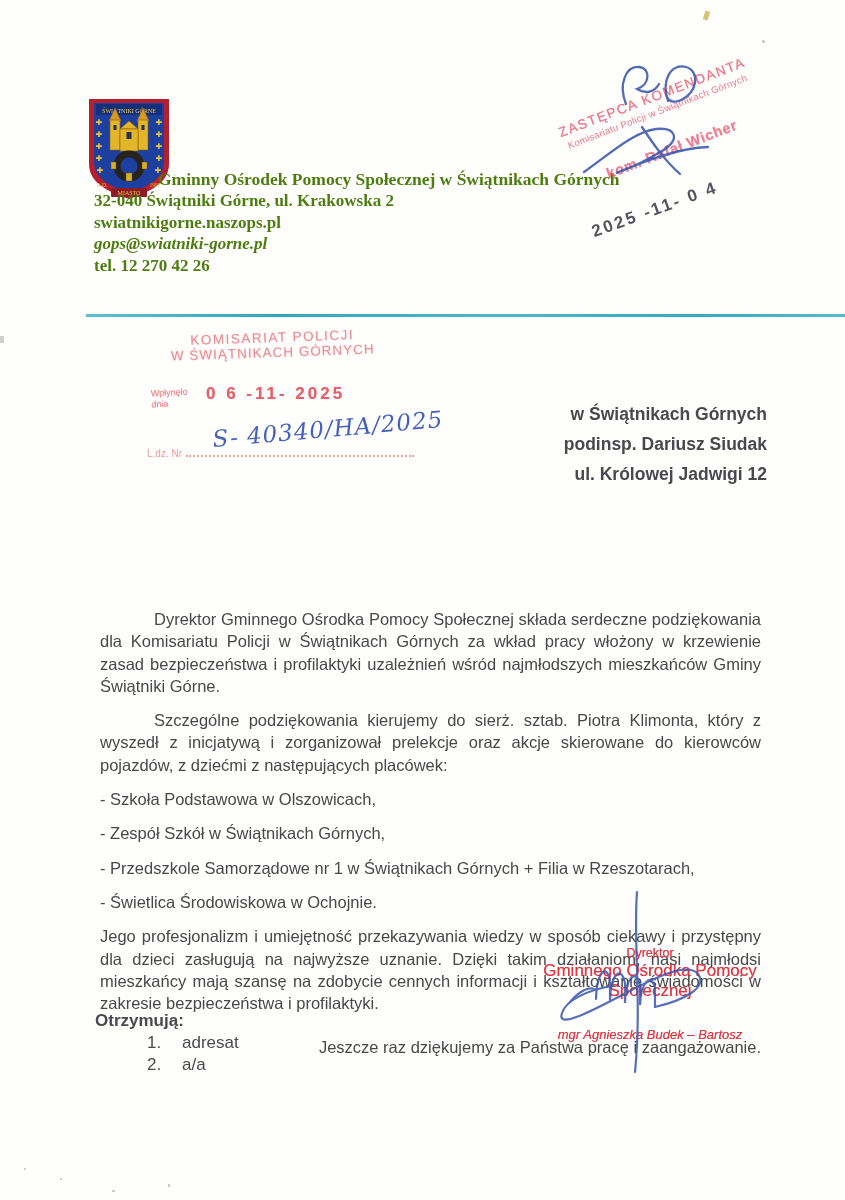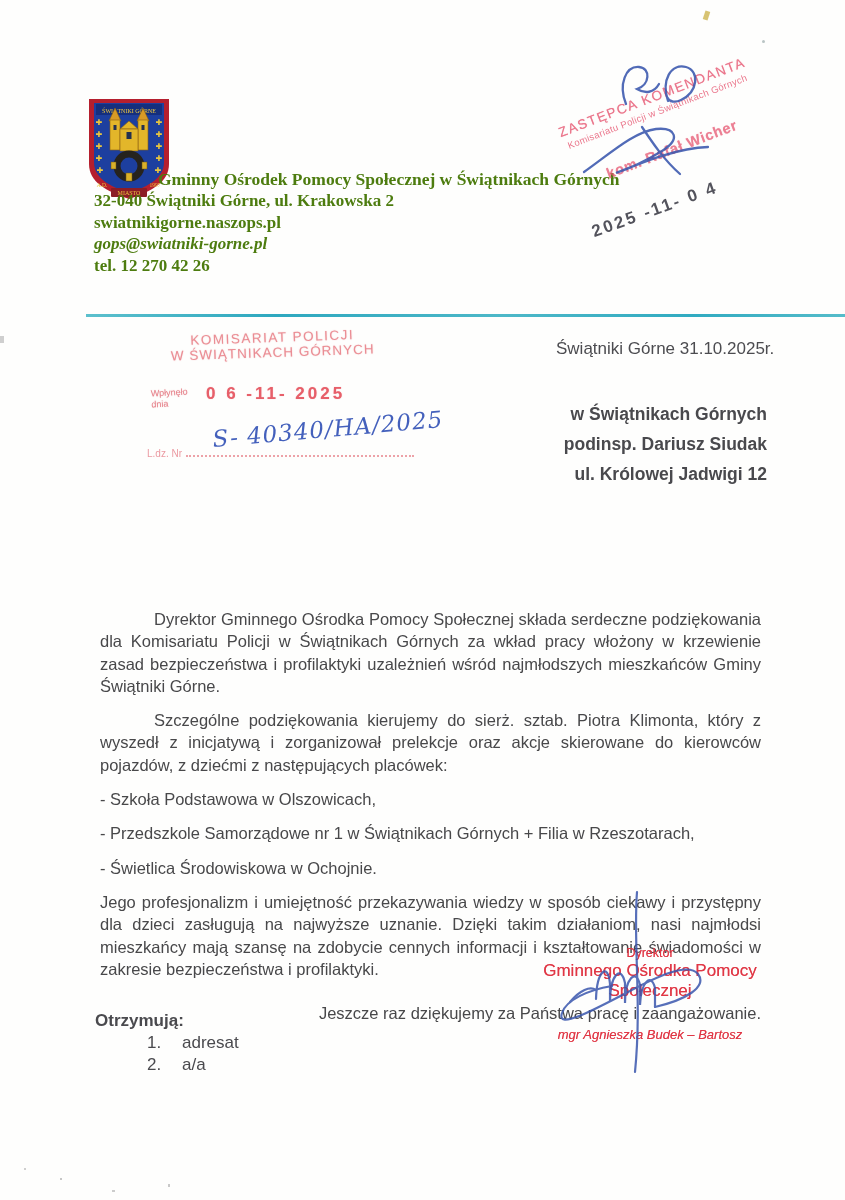--- a/index.html
+++ b/index.html
@@ -143,31 +143,31 @@
 
   <div class="rcpt">
     <div class="rcpt-l1">KOMISARIAT POLICJI</div>
     <div class="rcpt-l2">W ŚWIĄTNIKACH GÓRNYCH</div>
   </div>
   <div class="rcpt-recv">Wpłynęło dnia</div>
   <div class="rcpt-date">0 6 -11- 2025</div>
   <div class="rcpt-ref"><span>L.dz. Nr</span><span class="rcpt-dots"></span></div>
   <div class="rcpt-num">S- 40340/HA/2025</div>
 
-  <div class="dateline">Świątniki Górne 31.10.2025r.</div>
   <div class="addressee">
     <div>w Świątnikach Górnych</div>
     <div>podinsp. Dariusz Siudak</div>
     <div>ul. Królowej Jadwigi 12</div>
   </div>
 
   <div class="body-text">
     <p class="ind">Dyrektor Gminnego Ośrodka Pomocy Społecznej składa serdeczne podziękowania dla Komisariatu Policji w Świątnikach Górnych za wkład pracy włożony w krzewienie zasad bezpieczeństwa i profilaktyki uzależnień wśród najmłodszych mieszkańców Gminy Świątniki Górne.</p>
     <p class="ind">Szczególne podziękowania kierujemy do sierż. sztab. Piotra Klimonta, który z wyszedł z inicjatywą i zorganizował prelekcje oraz akcje skierowane do kierowców pojazdów, z dziećmi z następujących placówek:</p>
     <p>- Szkoła Podstawowa w Olszowicach,</p>
+    <p>- Zespół Szkół w Świątnikach Górnych,</p>
     <p>- Przedszkole Samorządowe nr 1 w Świątnikach Górnych + Filia w Rzeszotarach,</p>
     <p>- Świetlica Środowiskowa w Ochojnie.</p>
     <p>Jego profesjonalizm i umiejętność przekazywania wiedzy w sposób ciekawy i przystępny dla dzieci zasługują na najwyższe uznanie. Dzięki takim działaniom, nasi najmłodsi mieszkańcy mają szansę na zdobycie cennych informacji i kształtowanie świadomości w zakresie bezpieczeństwa i profilaktyki.</p>
     <p class="sp-top">Jeszcze raz dziękujemy za Państwa pracę i zaangażowanie.</p>
   </div>
 
   <div class="dir-stamp">
     <div class="dir-title">Dyrektor</div>
     <div class="dir-org">Gminnego Ośrodka Pomocy Społecznej</div>
     <div class="dir-name">mgr Agnieszka Budek – Bartosz</div>

